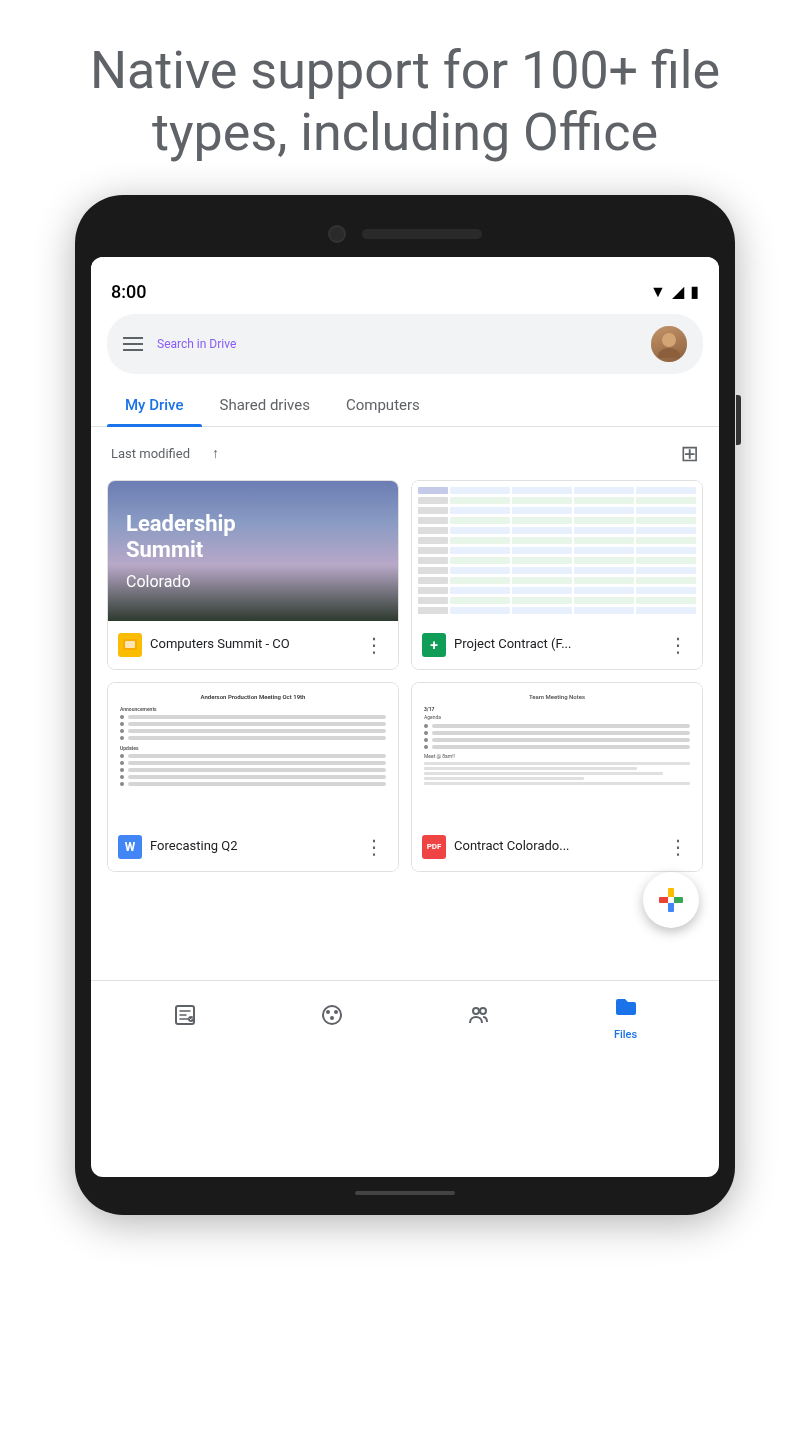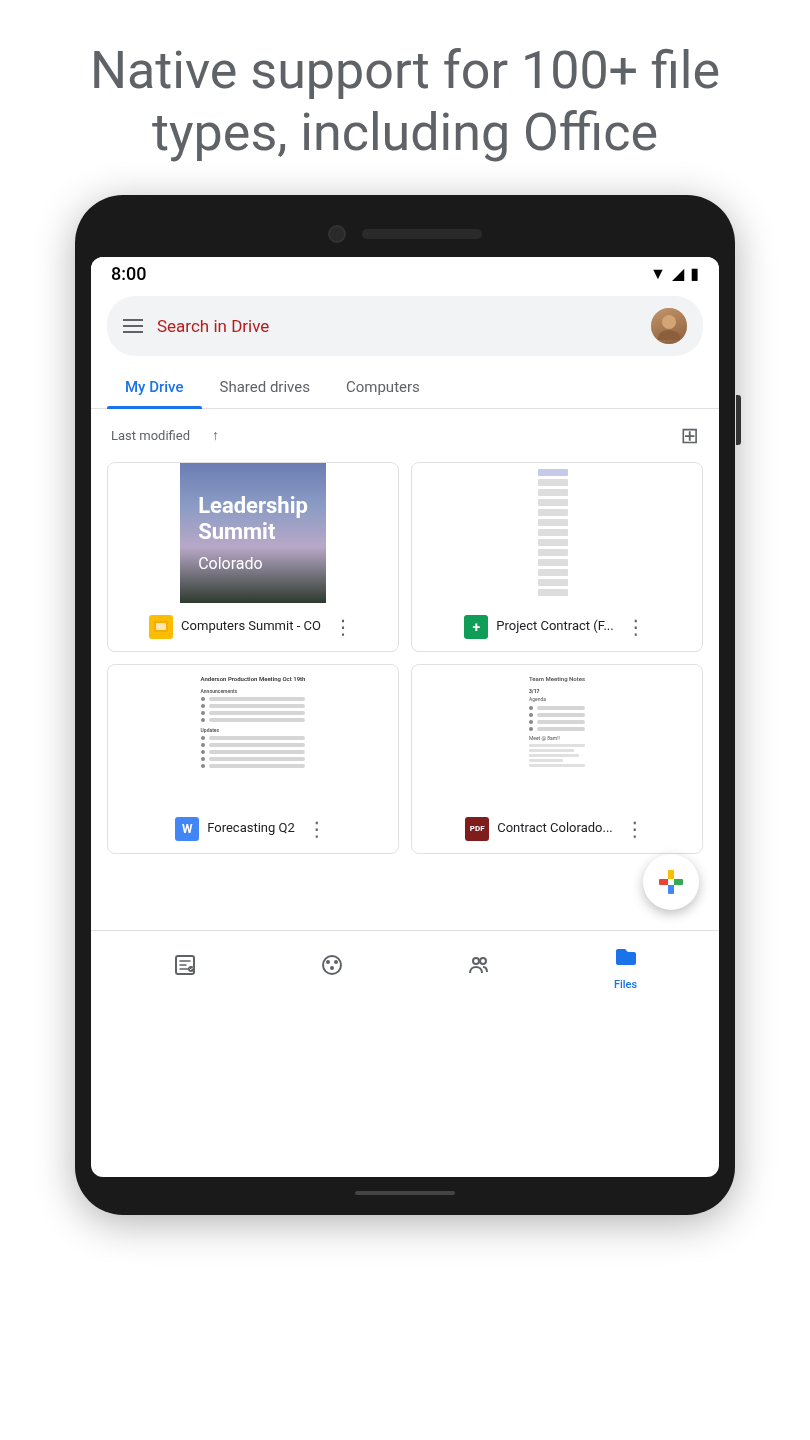--- a/index.html
+++ b/index.html
@@ -61,21 +61,21 @@
       border-radius: 12px;
       overflow: hidden;
       min-height: 920px;
     }
 
     
     .status-bar {
       display: flex;
       justify-content: space-between;
       align-items: center;
-      padding: 6px 20px 6px;
+      padding: 24px 20px 6px;
       background: #fff;
     }
     .status-time {
       font-size: 18px;
       font-weight: 500;
       color: #000;
     }
     .status-icons {
       display: flex;
       align-items: center;
@@ -103,22 +103,22 @@
       cursor: pointer;
     }
     .hamburger span {
       width: 20px;
       height: 2px;
       background: #5f6368;
       display: block;
     }
     .search-placeholder {
       flex: 1;
-      font-size: 17px;
-      color: #b91c1c;
+      font-size: 12px;
+      color: #8b5cf6;
     }
     .avatar {
       width: 36px;
       height: 36px;
       border-radius: 50%;
       background: #c5c5c5;
       overflow: hidden;
       display: flex;
       align-items: center;
       justify-content: center;
@@ -194,21 +194,20 @@
       gap: 12px;
       padding: 0 16px 16px;
     }
 
     .file-card {
       display: flex;
       flex-direction: column;
       border-radius: 8px;
       overflow: hidden;
       border: 1px solid #e0e0e0;
-      align-items: center;
     }
 
     .file-thumbnail {
       height: 140px;
       background: #f5f5f5;
       overflow: hidden;
       position: relative;
     }
 
     
@@ -653,42 +652,42 @@
               </div>
             <div style="font-size:5px;color:#555;margin-top:4px;margin-bottom:3px;">Meet @ 8am!!</div>
             <div class="notes-line"></div>
             <div class="notes-line" style="width:80%"></div>
             <div class="notes-line" style="width:90%"></div>
             <div class="notes-line" style="width:60%"></div>
             <div class="notes-line"></div>
           </div>
         </div>
         <div class="file-info">
-          <div class="file-icon icon-pdf" style="background:#7f1d1d;color:#fff;font-size:8px;font-weight:700;padding:2px;">PDF</div>
+          <div class="file-icon icon-pdf" style="background:#ef4444;color:#fff;font-size:8px;font-weight:700;padding:2px;">PDF</div>
           <span class="file-name">Contract Colorado...</span>
           <span class="file-more">⋮</span>
         </div>
       </div>
 
     </div>
 
     <div style="position:relative;height:0;">
       <div style="position:absolute;bottom:-40px;right:20px;width:56px;height:56px;background:#fff;border-radius:50%;display:flex;align-items:center;justify-content:center;box-shadow:0 4px 12px rgba(0,0,0,0.25);cursor:pointer;z-index:10;">
         <svg width="24" height="24" viewBox="0 0 24 24">
 
           <rect x="0" y="9" width="10" height="6" fill="#ea4335" rx="1"></rect>
           <rect x="14" y="9" width="10" height="6" fill="#34a853" rx="1"></rect>
           <rect x="9" y="0" width="6" height="10" fill="#fbbc04" rx="1"></rect>
           <rect x="9" y="14" width="6" height="10" fill="#4285f4" rx="1"></rect>
           <rect x="9" y="9" width="6" height="6" fill="#fff" rx="0"></rect>
         </svg>
       </div>
     </div>
 
-    <div class="bottom-nav" style="margin-top:60px;">
+    <div class="bottom-nav" style="margin-top:92px;">
       <div class="nav-item">
         <span class="nav-icon">
           <svg width="24" height="24" viewBox="0 0 24 24" fill="none">
             <rect x="3" y="3" width="18" height="18" rx="2" stroke="#5f6368" stroke-width="2"></rect>
             <path d="M7 8h10M7 12h6M7 16h8" stroke="#5f6368" stroke-width="1.5" stroke-linecap="round"></path>
             <circle cx="18" cy="16" r="3" fill="#5f6368"></circle>
             <path d="M17 16l.8.8L19.5 15" stroke="#fff" stroke-width="1" stroke-linecap="round"></path>
           </svg>
         </span>
       </div>

